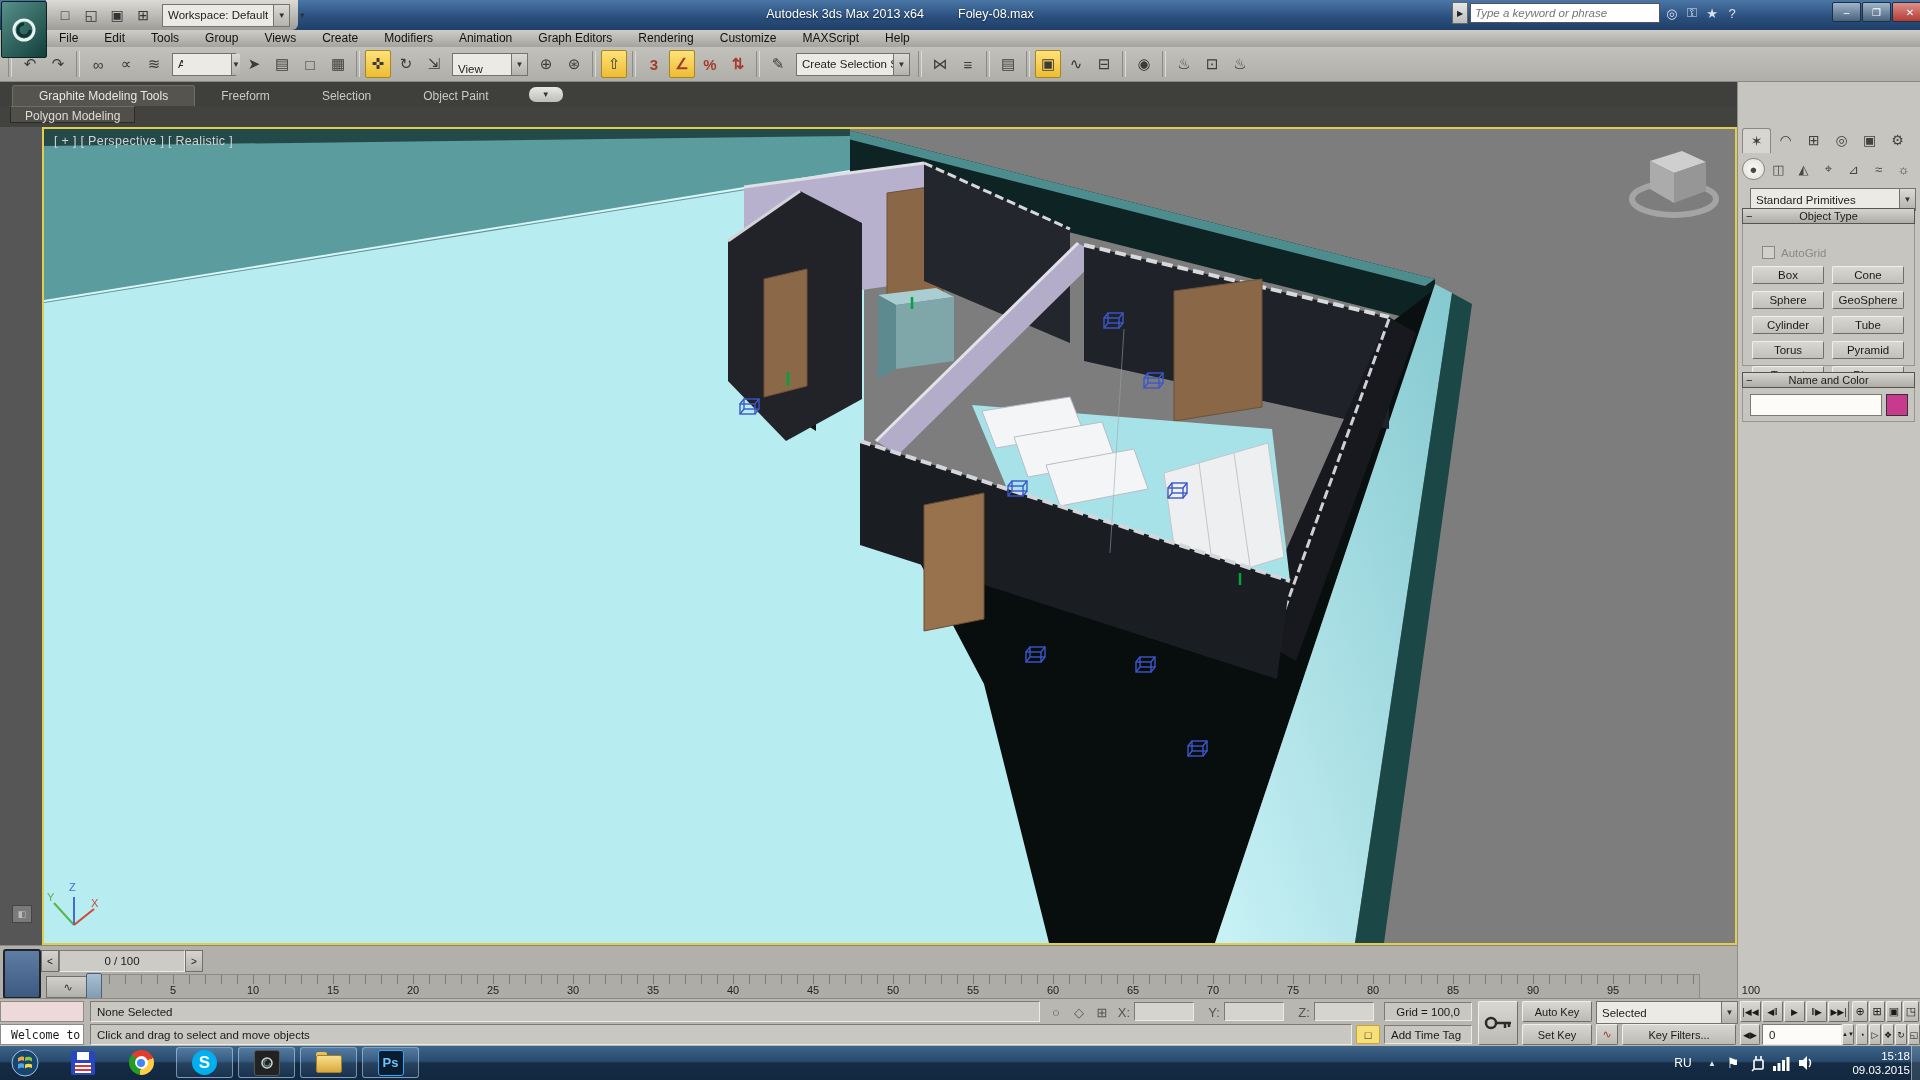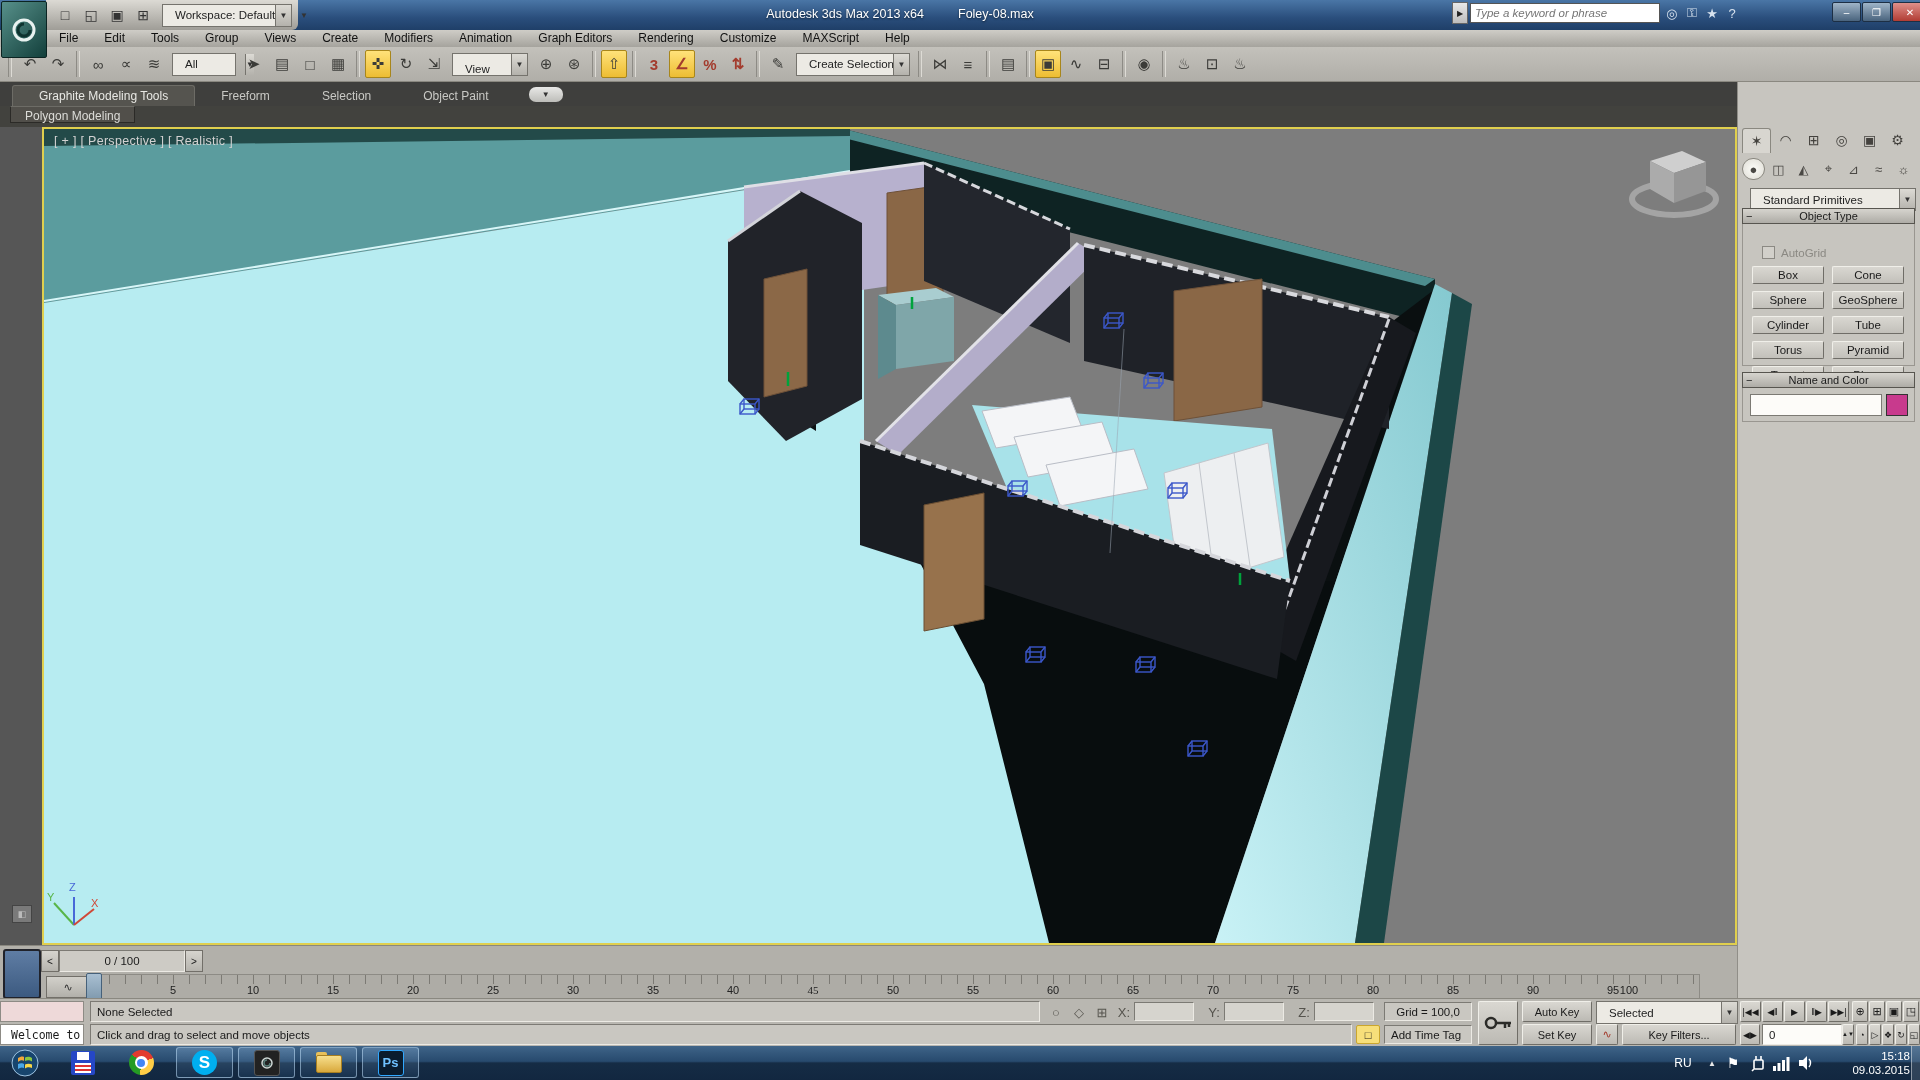--- a/index.html
+++ b/index.html
@@ -29,21 +29,21 @@
   .wbtn.close{width:34px;background:linear-gradient(#e0908a,#b13c34);}
   
   #toolbar{left:0;top:47px;width:1920px;height:35px;background:linear-gradient(#c3c1bb,#b0aea8);
            border-bottom:1px solid #8a8880;display:flex;align-items:center;padding-left:4px;box-sizing:border-box;}
   .ticon{width:26px;height:28px;margin:0 1px;display:flex;align-items:center;justify-content:center;
          font-size:15px;color:#3b3b38;border-radius:2px;}
   .ticon.active{background:linear-gradient(#ffe27a,#edbd33);border:1px solid #a8861b;box-sizing:border-box;}
   .ticon.red{color:#a33c2e;font-weight:bold;}
   .tsep{width:2px;height:26px;margin:0 4px;border-left:1px solid #8d8b85;border-right:1px solid #dddbd5;}
   .combo{height:21px;margin:0 4px;display:flex;align-items:center;border:1px solid #75736d;background:#eceae4;}
-  .combo .cv{flex:1;padding:0 12px;font-size:11.5px;color:#222;white-space:nowrap;overflow:hidden;}
+  .combo .cv{flex:1;padding:0 5px;font-size:11.5px;color:#222;white-space:nowrap;overflow:hidden;}
   .combo .cb{width:15px;height:100%;background:linear-gradient(#dcdad4,#b4b2ac);border-left:1px solid #75736d;
              display:flex;align-items:center;justify-content:center;font-size:8px;color:#333;}
   
   #ribbon-tabs{left:0;top:82px;width:1737px;height:24px;background:#3f3f3d;display:flex;align-items:flex-end;padding-left:12px;box-sizing:border-box;}
   .rtab{padding:3px 26px;color:#c9c9c5;font-size:12px;}
   .rtab.active{background:#55544f;border:1px solid #6d6c66;border-bottom:none;border-radius:3px 3px 0 0;color:#e8e8e4;}
   #ribbon-overflow{width:34px;height:15px;margin-left:14px;margin-bottom:4px;background:linear-gradient(#e8e8e6,#bdbdb9);
                    border-radius:7px;display:flex;align-items:center;justify-content:center;font-size:8px;color:#333;}
   #ribbon-panelrow{left:0;top:106px;width:1737px;height:21px;background:#42423e;display:flex;}
   #panel-tab{margin-left:10px;padding:2px 14px;background:#514f4a;border:1px solid #2b2a27;border-top:1px solid #6d6c66;
@@ -401,32 +401,32 @@
       <div id="ruler-labels">
           <div class="ruler-label" style="left: 0px;">0</div>
           <div class="ruler-label" style="left: 80px;">5</div>
           <div class="ruler-label" style="left: 160px;">10</div>
           <div class="ruler-label" style="left: 240px;">15</div>
           <div class="ruler-label" style="left: 320px;">20</div>
           <div class="ruler-label" style="left: 400px;">25</div>
           <div class="ruler-label" style="left: 480px;">30</div>
           <div class="ruler-label" style="left: 560px;">35</div>
           <div class="ruler-label" style="left: 640px;">40</div>
-          <div class="ruler-label" style="left: 720px; font-family: Liberation Serif, serif;">45</div>
+          <div class="ruler-label" style="left: 720px;">45</div>
           <div class="ruler-label" style="left: 800px;">50</div>
           <div class="ruler-label" style="left: 880px;">55</div>
           <div class="ruler-label" style="left: 960px;">60</div>
           <div class="ruler-label" style="left: 1040px;">65</div>
           <div class="ruler-label" style="left: 1120px;">70</div>
           <div class="ruler-label" style="left: 1200px;">75</div>
           <div class="ruler-label" style="left: 1280px;">80</div>
           <div class="ruler-label" style="left: 1360px;">85</div>
           <div class="ruler-label" style="left: 1440px;">90</div>
           <div class="ruler-label" style="left: 1520px;">95</div>
-          <div class="ruler-label" style="left: 1536px;">100</div>
+          <div class="ruler-label" style="left: 1658px;">100</div>
         </div>
     </div>
     <div id="tl-handle"></div>
   </div>
 
   <div class="abs" id="statusbar">
     <div class="abs" id="listener-pink"></div>
     <div class="abs" id="listener-white">Welcome to M</div>
     <div class="sfield" style="left:90px;top:2px;width:950px;height:21px;">None Selected</div>
     <div class="sfield" style="left:90px;top:25px;width:1262px;height:21px;">Click and drag to select and move objects</div>

